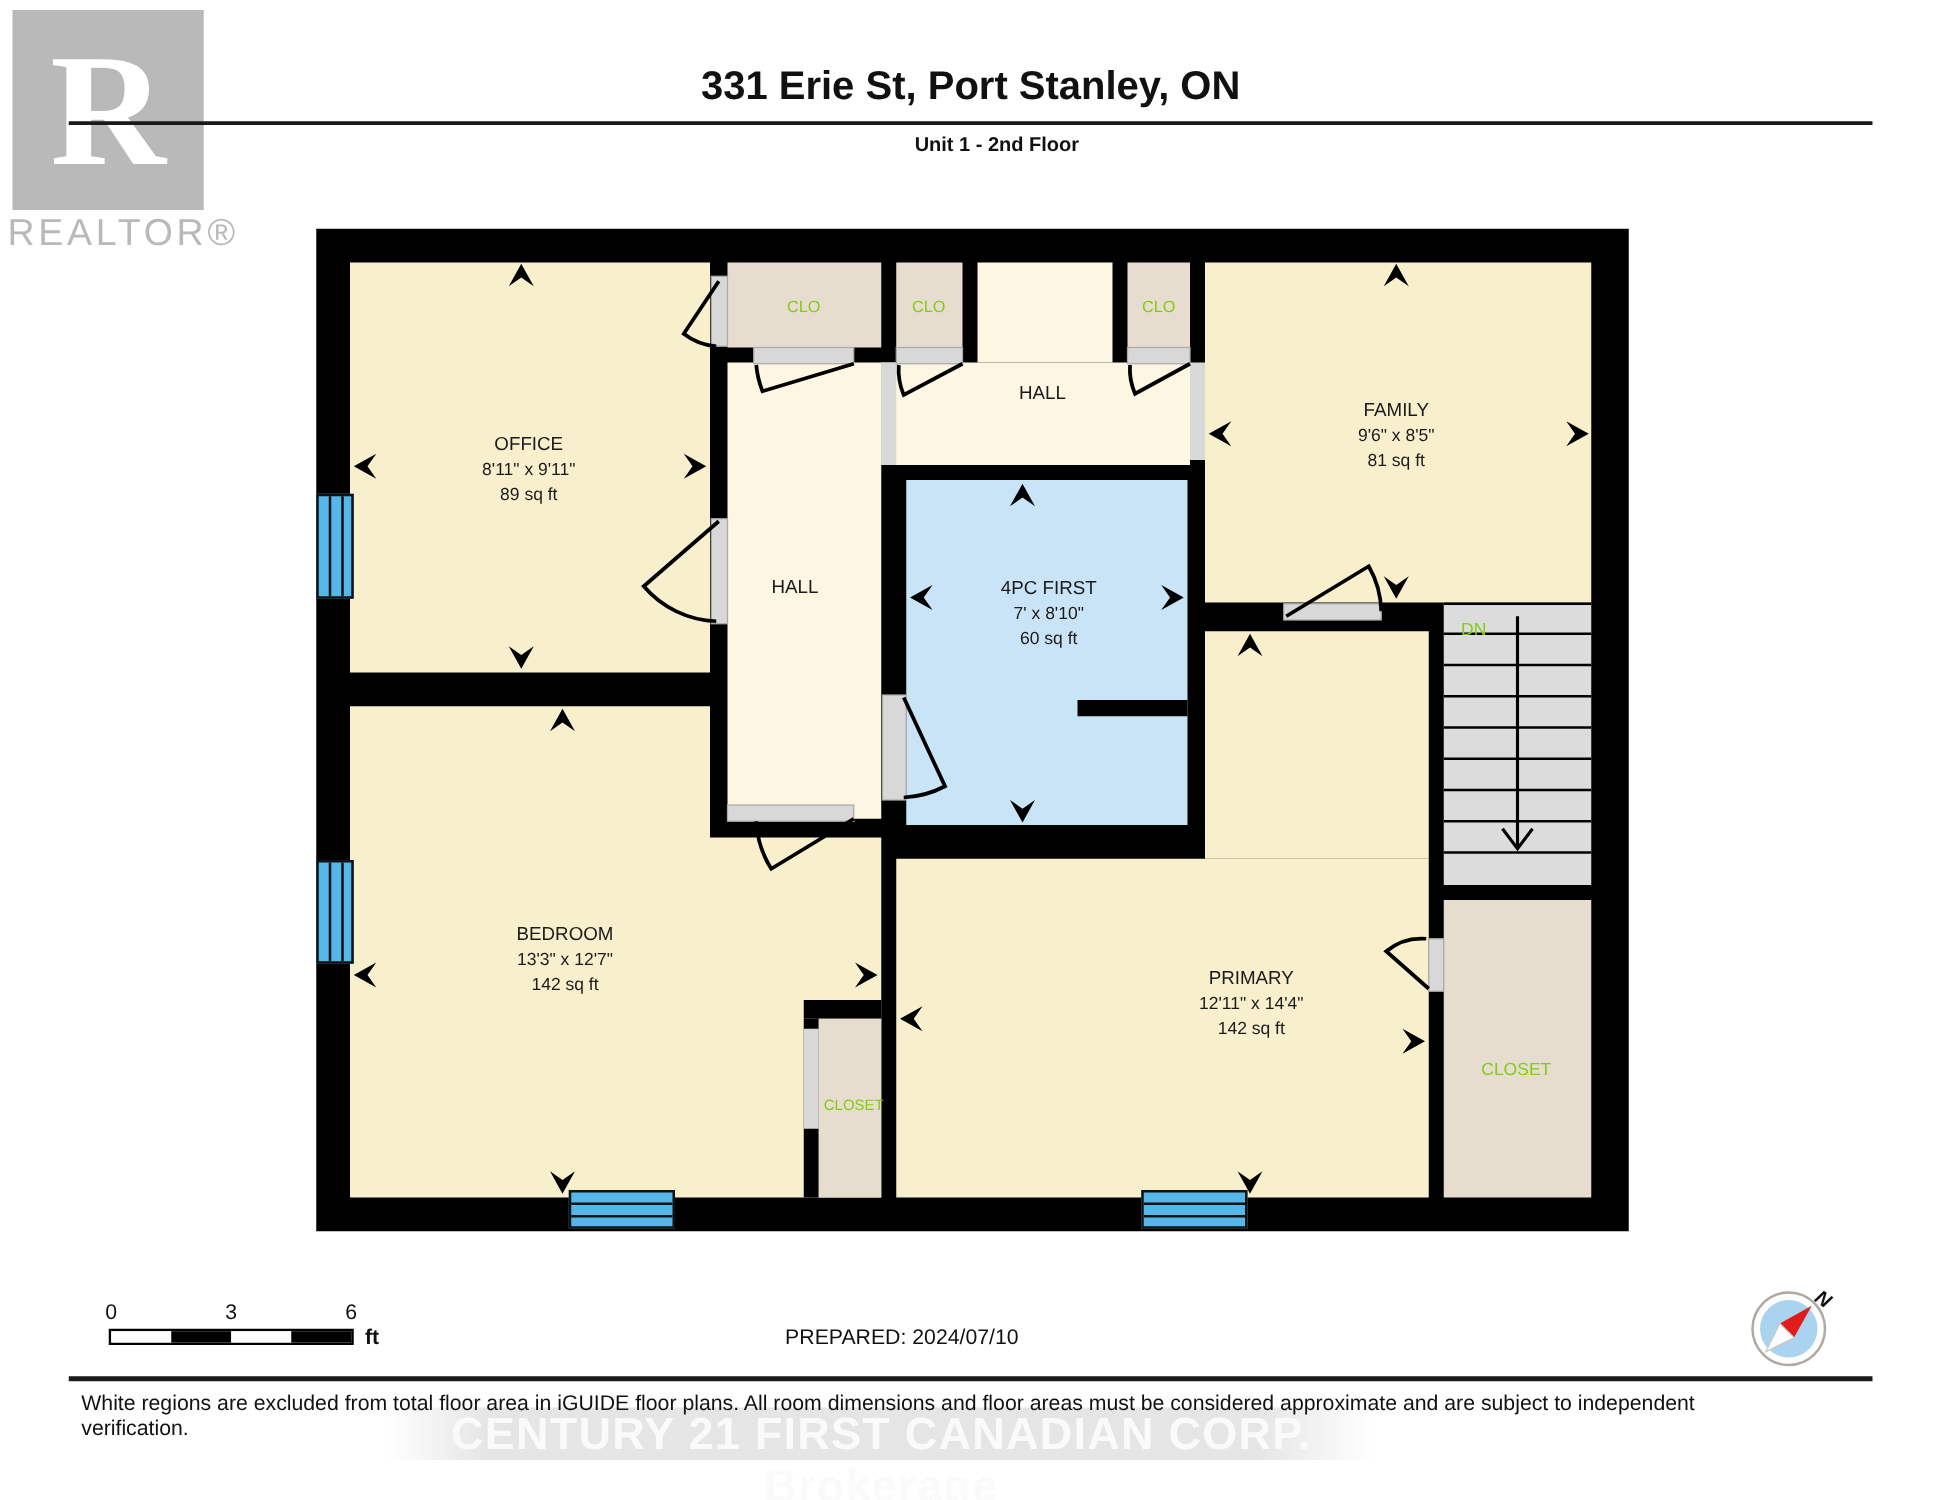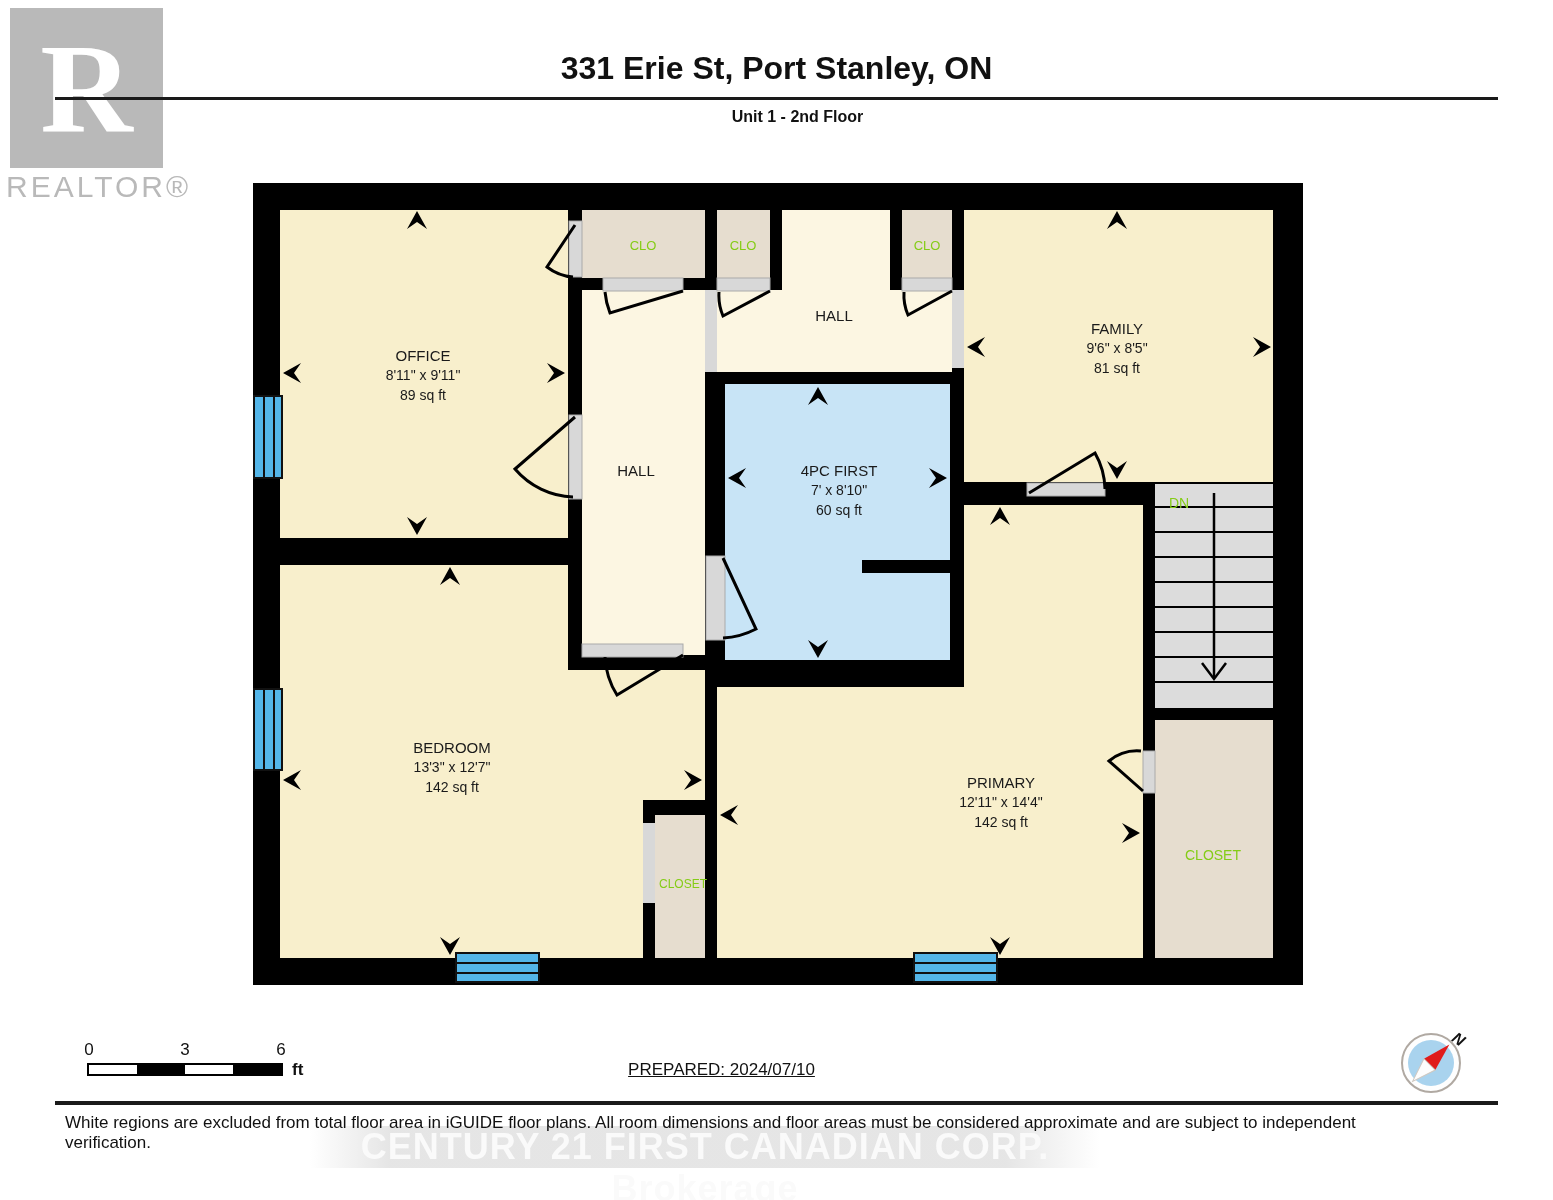--- a/index.html
+++ b/index.html
@@ -45,21 +45,21 @@
   .window .vline{position:absolute;top:0;bottom:0;width:2px;background:#111;}
   .window .hline{position:absolute;left:0;right:0;height:2px;background:#111;}
 
   
   #scale-labels{left:80px;top:1040px;width:215px;height:18px;font-size:17px;z-index:2;}
   #scale-labels span{position:absolute;transform:translateX(-50%);}
   #scale-bar{left:87px;top:1063px;width:196px;height:13px;border:2px solid #000;
     box-sizing:border-box;display:flex;z-index:2;}
   #scale-bar div{flex:1;}
   #scale-ft{left:292px;top:1060px;font-size:17px;z-index:2;font-weight:bold;}
-  #prepared-date{left:0;top:1060px;width:1443px;text-align:center;font-size:17px;z-index:2;text-decoration:underline;}
+  #prepared-date{left:0;top:1060px;width:1443px;text-align:center;font-size:17px;z-index:2;}
   #footer-rule{left:55px;top:1101px;width:1443px;height:4px;background:#1a1a1a;}
   #disclaimer{left:65px;top:1113px;width:1350px;font-size:17px;color:#111;z-index:2;}
   #watermark{left:310px;top:1126px;width:790px;height:42px;text-align:center;
     font-size:36px;font-weight:bold;color:#fafafa;letter-spacing:1px;z-index:1;
     background:linear-gradient(90deg,rgba(228,228,228,0) 0%,rgba(228,228,228,.95) 10%,
       rgba(228,228,228,.95) 88%,rgba(228,228,228,0) 100%);}
   #compass{left:1398px;top:1025px;z-index:2;}
 </style>
 </head>
 <body>

